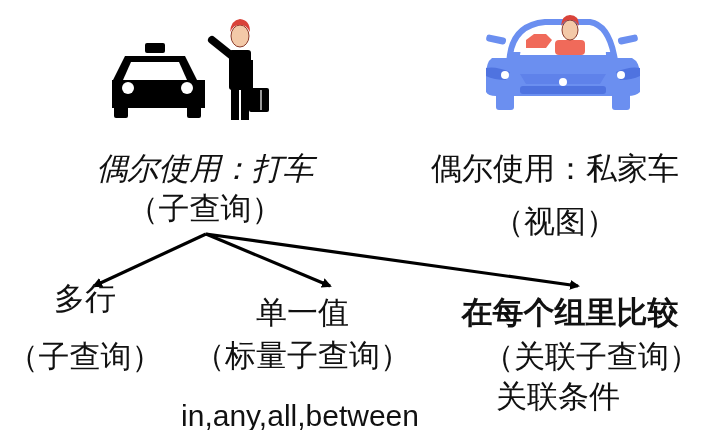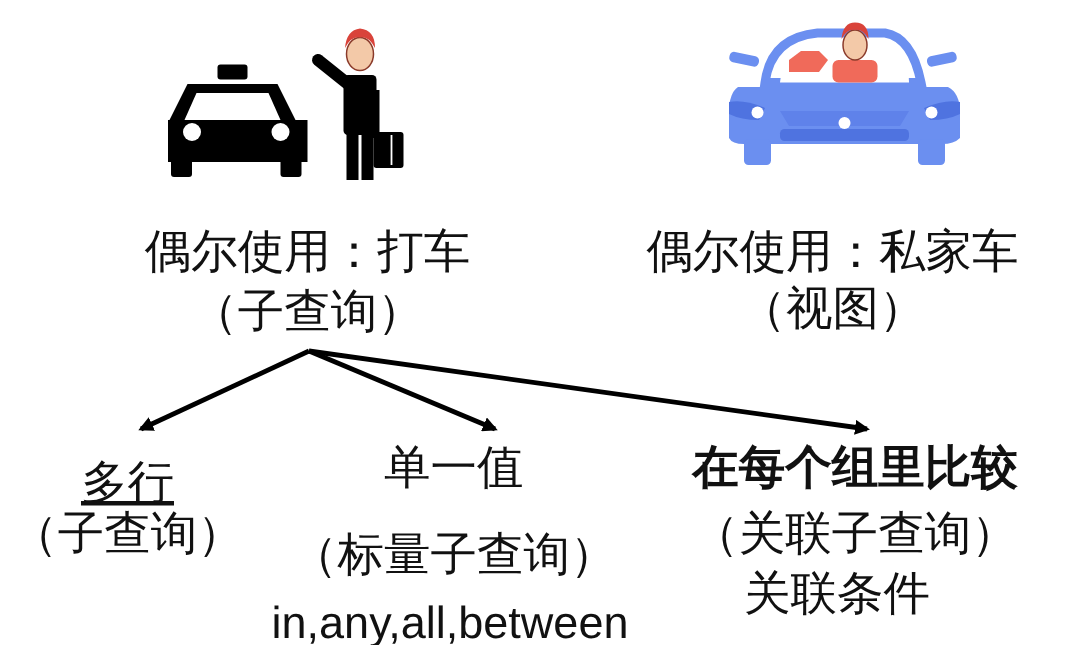--- a/index.html
+++ b/index.html
@@ -68,28 +68,28 @@
       <path d="M0 0 L10 5 L0 10 Z" fill="#000"></path>
     </marker>
   </defs>
   <g stroke="#000" stroke-width="3.2" fill="none">
     <line x1="206" y1="234" x2="94" y2="286" marker-end="url(#ah)"></line>
     <line x1="206" y1="234" x2="330" y2="286" marker-end="url(#ah)"></line>
     <line x1="206" y1="234" x2="578" y2="286" marker-end="url(#ah)"></line>
   </g>
 </svg>
 
-<div class="t" style="left:80px; top:150px; width:250px;">偶尔使用：打车</div>
+<div class="t" style="left:80px; top:150px; width:250px;font-style:italic;">偶尔使用：打车</div>
 <div class="t" style="left:80px; top:190px; width:250px;">（子查询）</div>
 
 <div class="t" style="left:410px; top:150px; width:290px;">偶尔使用：私家车</div>
-<div class="t" style="left:410px; top:188px; width:290px;">（视图）</div>
+<div class="t" style="left:410px; top:203px; width:290px;">（视图）</div>
 
-<div class="t" style="left:0px; top:304px; width:170px;text-decoration:underline;">多行</div>
+<div class="t" style="left:0px; top:280px; width:170px;">多行</div>
 <div class="t" style="left:0px; top:338px; width:170px;">（子查询）</div>
 
 <div class="t" style="left:180px; top:294px; width:245px;">单一值</div>
-<div class="t" style="left:180px; top:352px; width:245px;">（标量子查询）</div>
+<div class="t" style="left:180px; top:337px; width:245px;">（标量子查询）</div>
 <div class="t" style="left:150px; top:378px; width:300px; font-family:'Liberation Sans', sans-serif; font-size:30px;margin-top:20px;">in,any,all,between</div>
 
 <div class="t" style="left:440px; top:294px; width:260px;font-weight:bold;">在每个组里比较</div>
-<div class="t" style="left:440px; top:338px; width:260px;">（关联子查询）</div>
+<div class="t" style="left:440px; top:338px; width:260px;text-align:right;">（关联子查询）</div>
 <div class="t" style="left:428px; top:378px; width:260px;">关联条件</div>
 
 </body></html>

